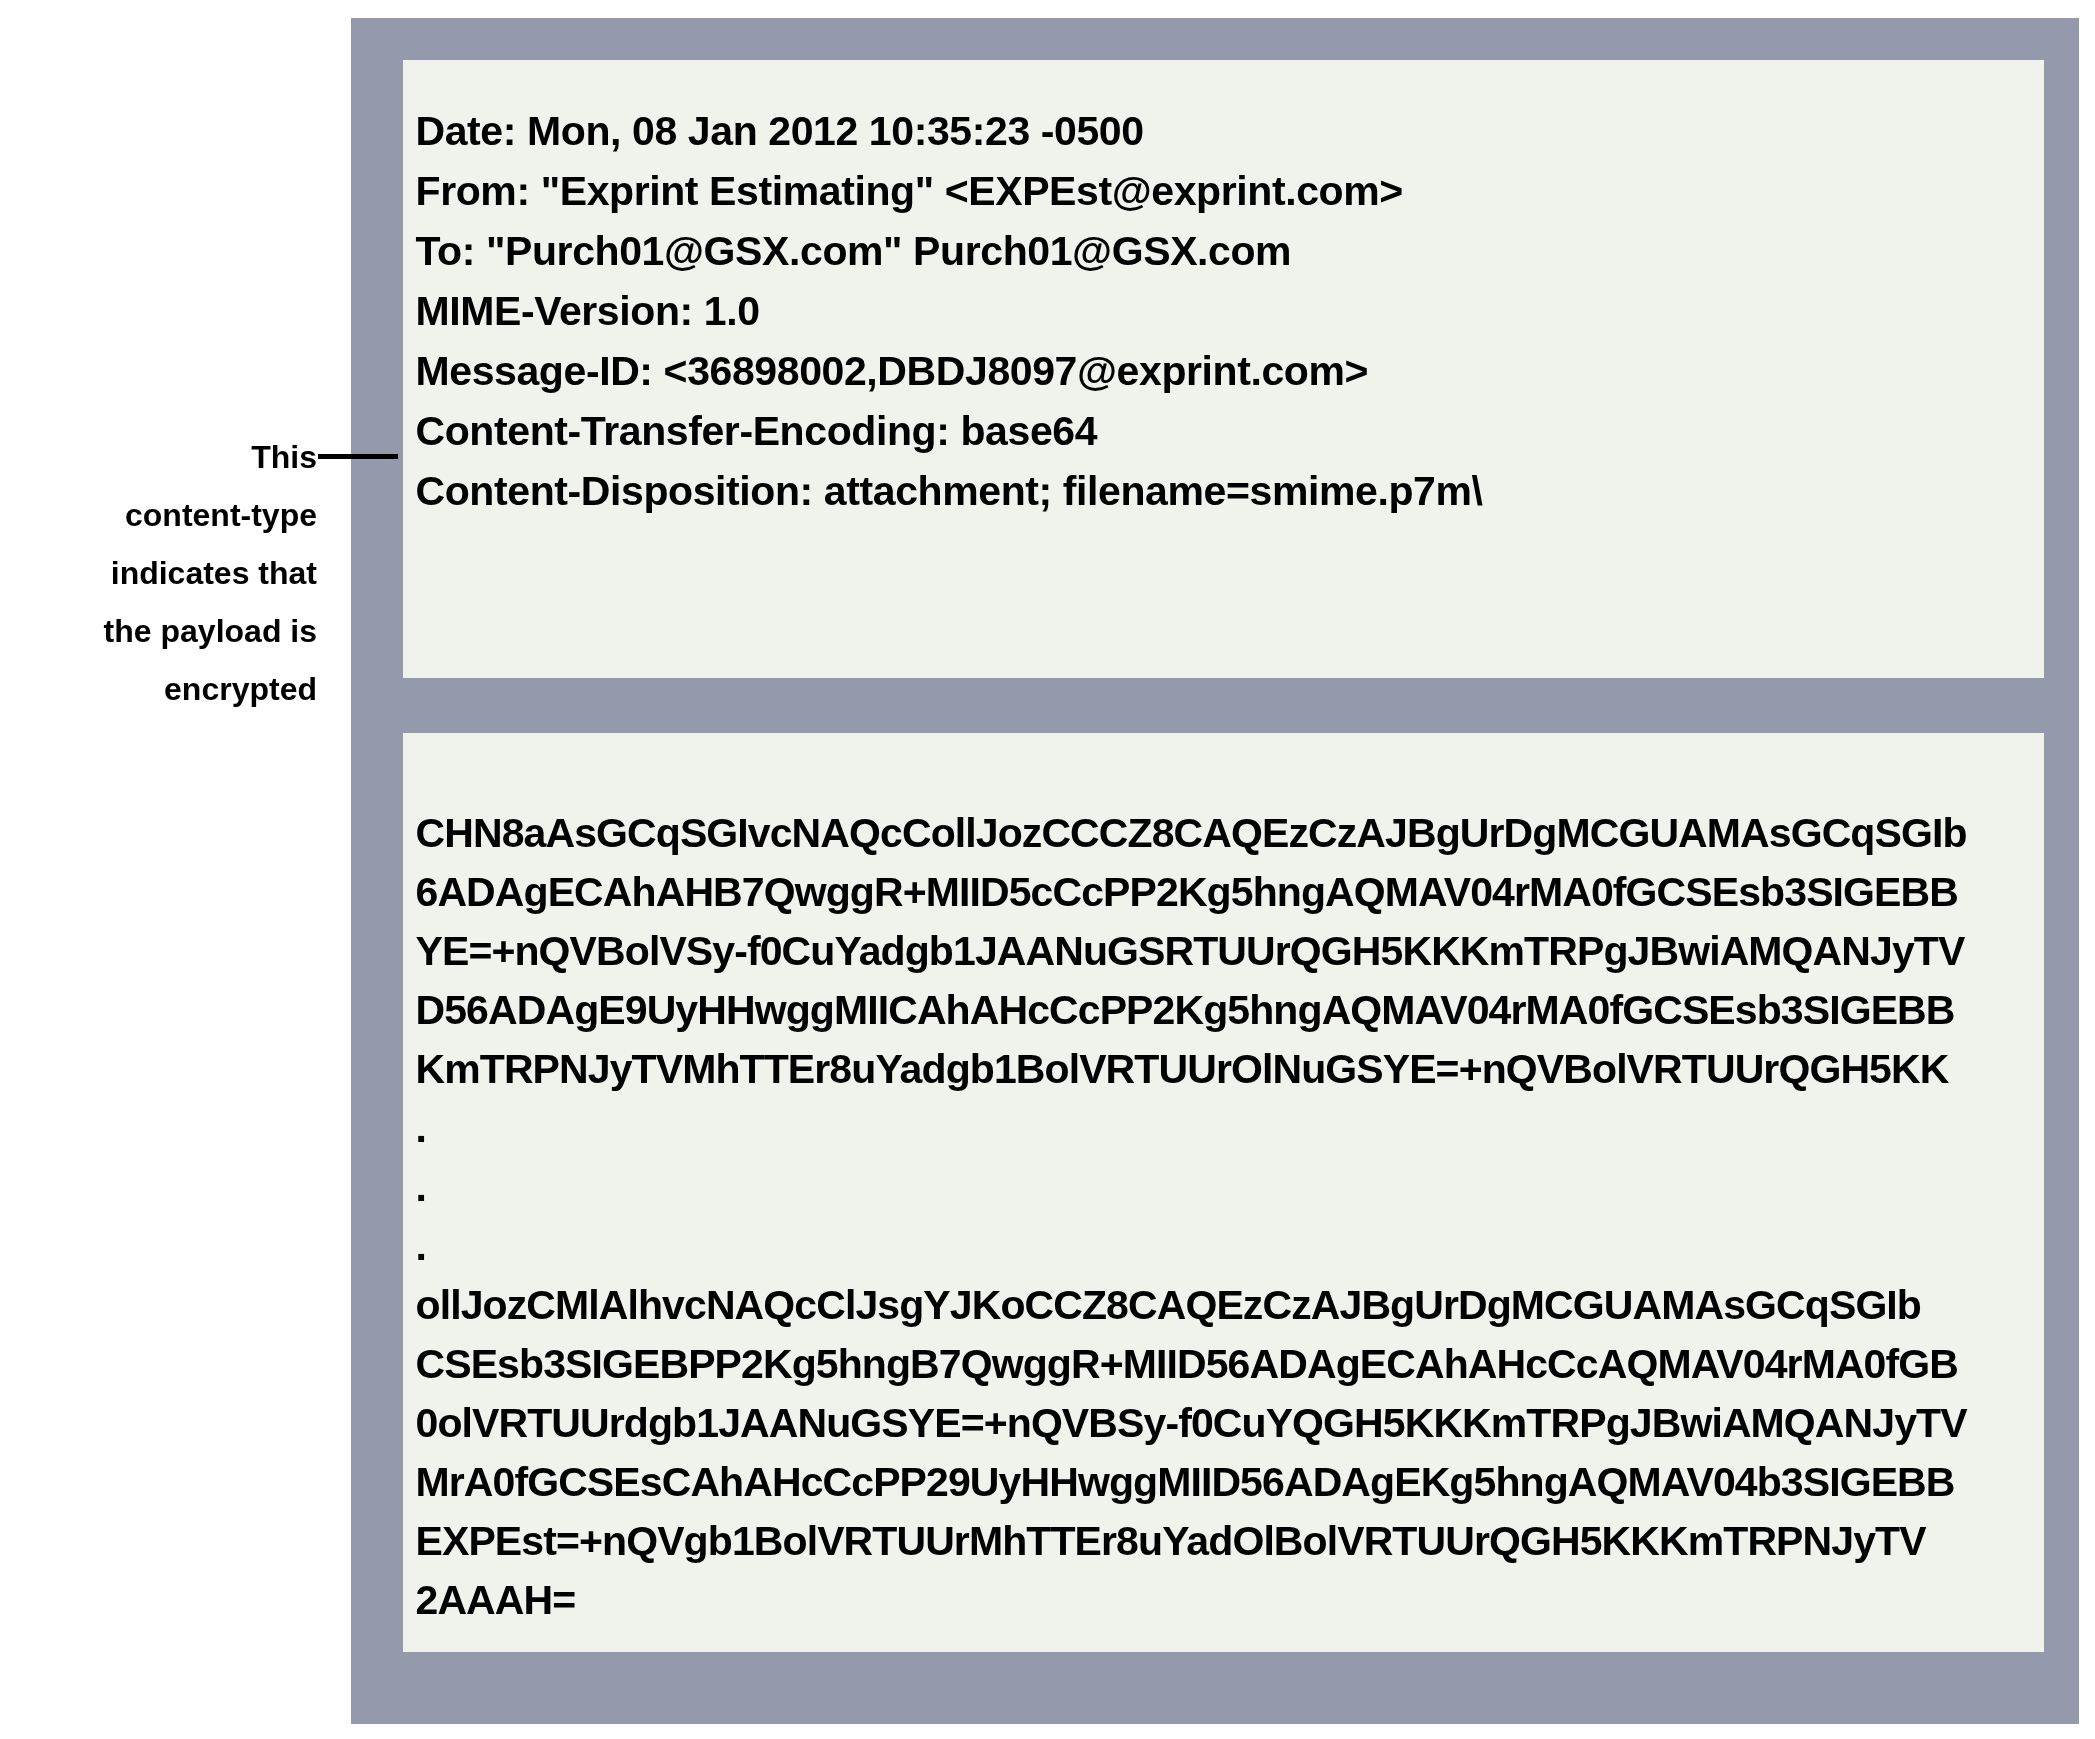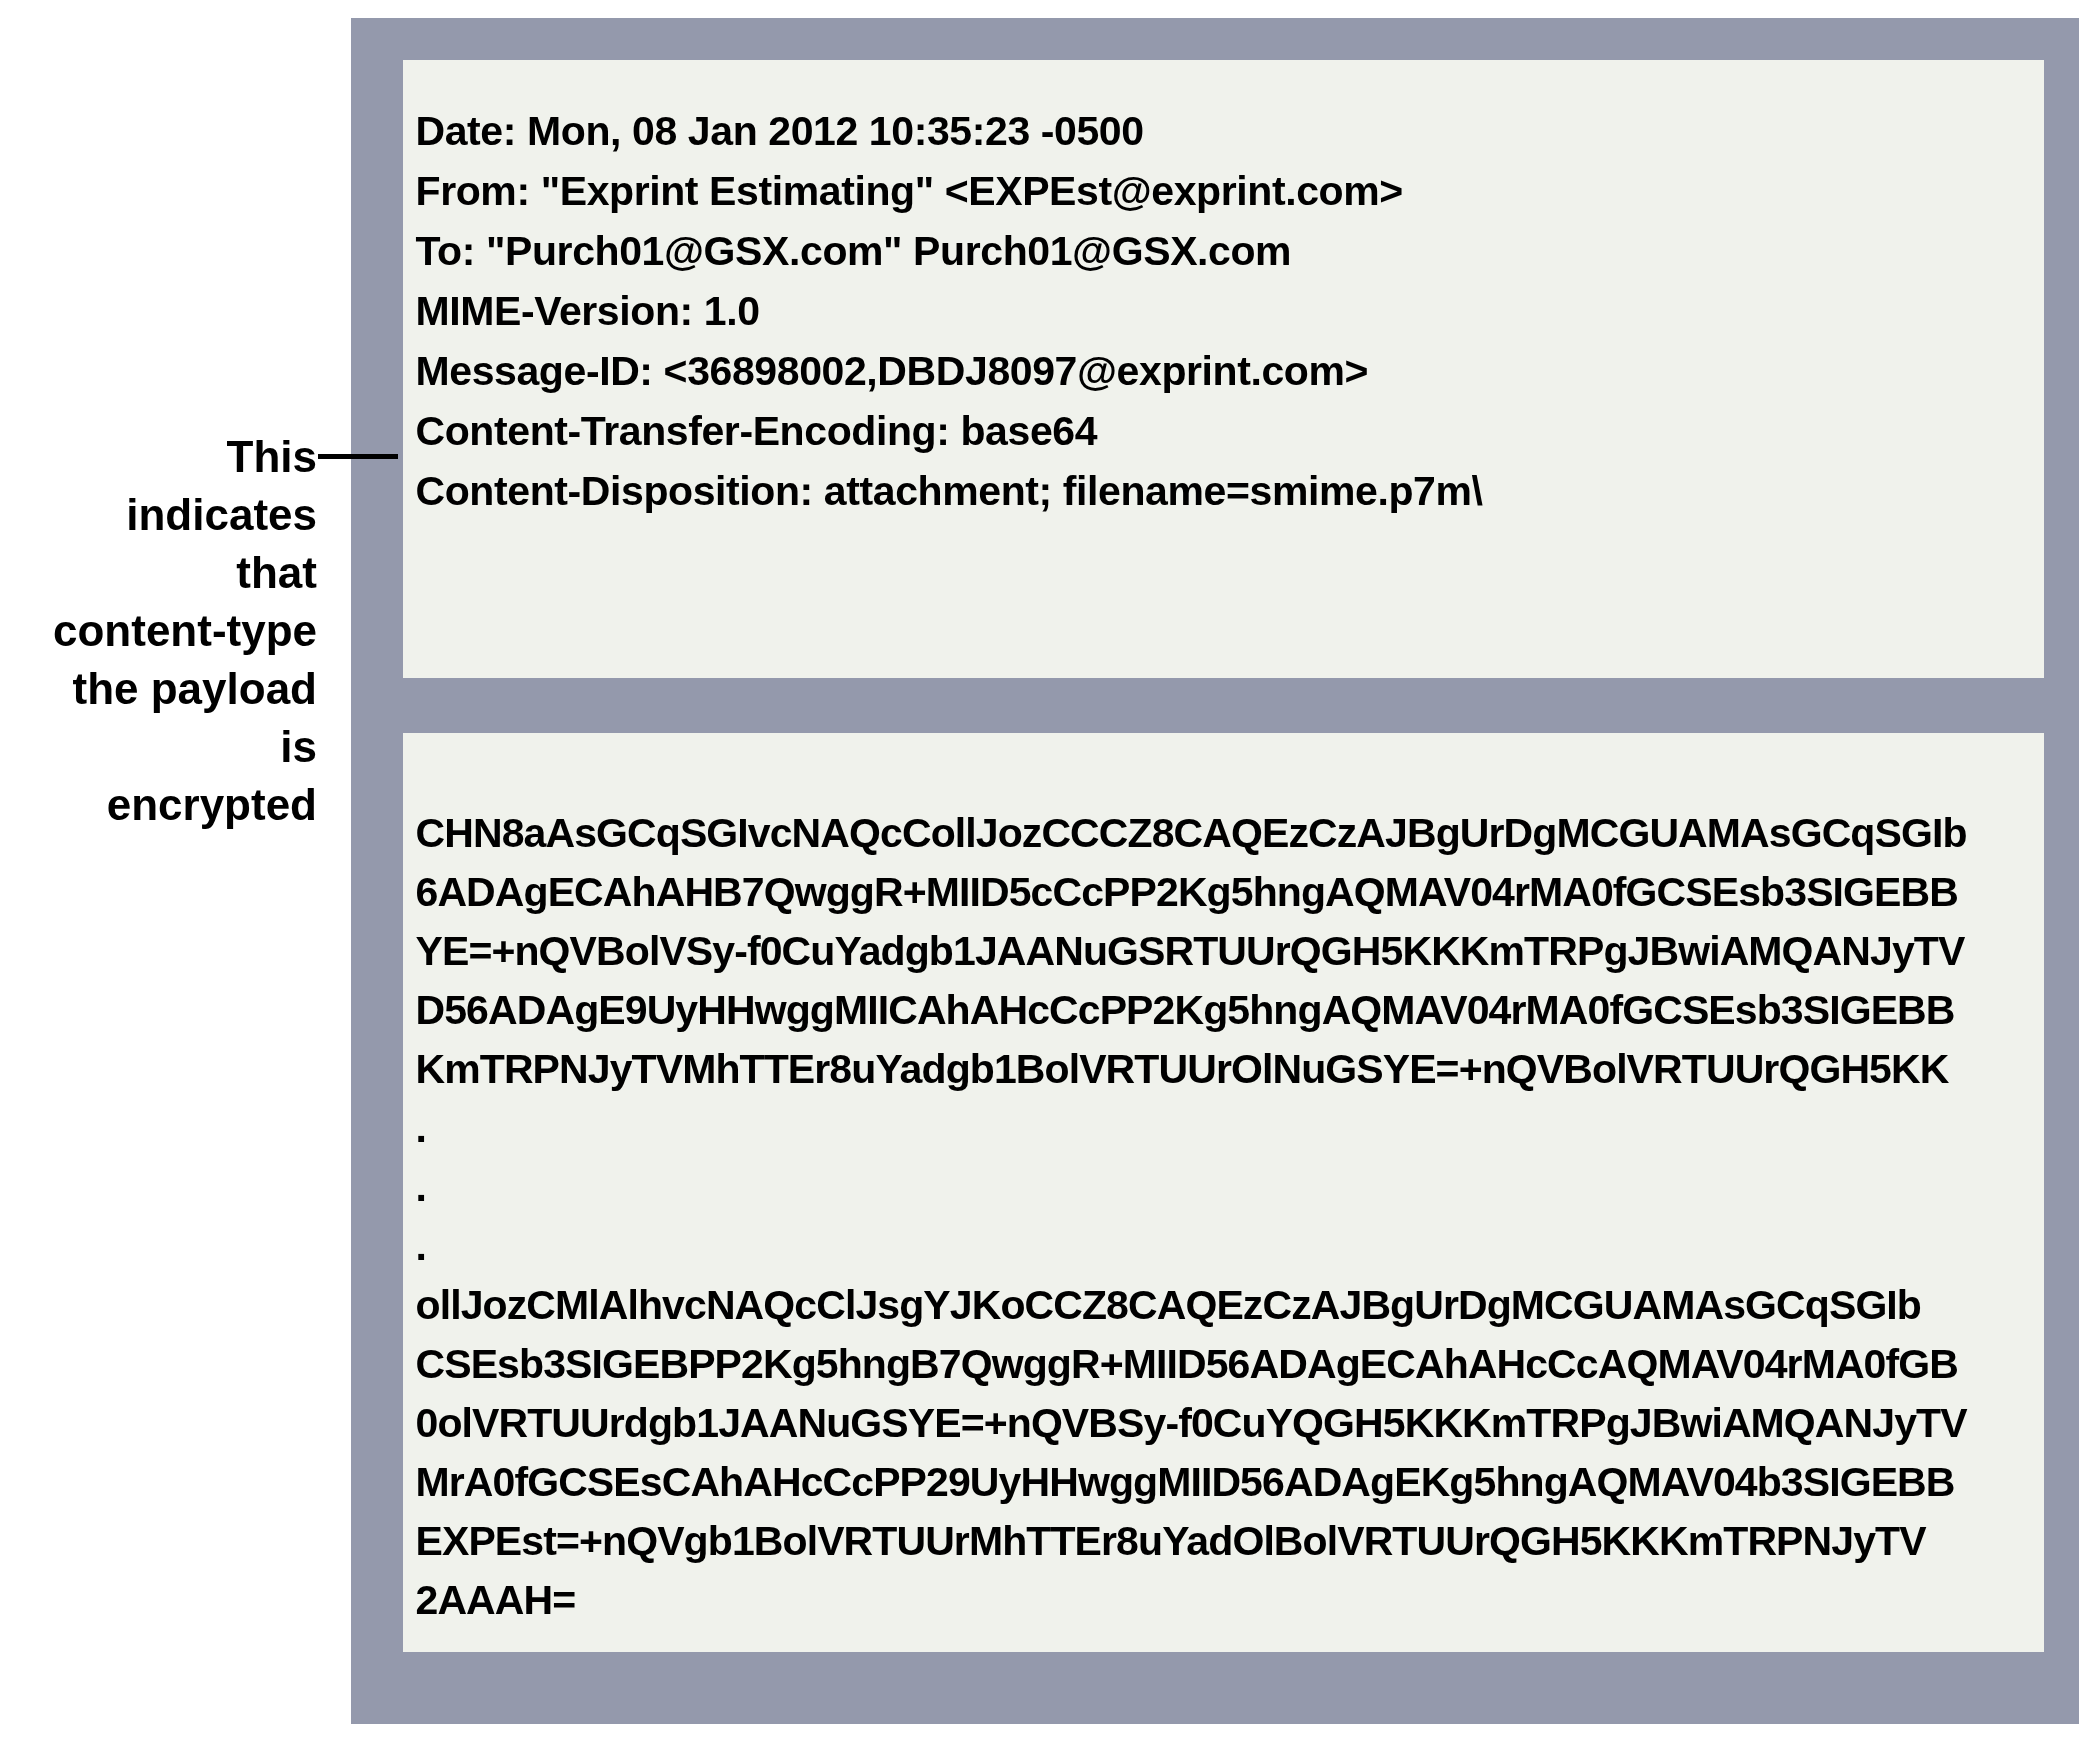--- a/index.html
+++ b/index.html
@@ -52,21 +52,21 @@
   .panel-payload .tline {
     line-height: 59px;
     letter-spacing: -0.9px;
   }
   .annotation {
     position: absolute;
     left: 36px;
     top: 428px;
     width: 281px;
     text-align: right;
-    font-size: 44px;
+    font-size: 32px;
     line-height: 58px;
   }
   .leader {
     position: absolute;
     left: 318px;
     top: 454px;
     width: 80px;
     height: 4.5px;
     background: var(--text, #000000);
   }
@@ -102,22 +102,22 @@
       <div class="tline">0olVRTUUrdgb1JAANuGSYE=+nQVBSy-f0CuYQGH5KKKmTRPgJBwiAMQANJyTV</div>
       <div class="tline">MrA0fGCSEsCAhAHcCcPP29UyHHwggMIID56ADAgEKg5hngAQMAV04b3SIGEBB</div>
       <div class="tline">EXPEst=+nQVgb1BolVRTUUrMhTTEr8uYadOlBolVRTUUrQGH5KKKmTRPNJyTV</div>
       <div class="tline">2AAAH=</div>
     </div>
 
   </div>
 
   <div class="annotation">
     <div>This</div>
+    <div>content-type</div>
     <div>indicates that</div>
-    <div>content-type</div>
     <div>the payload is</div>
     <div>encrypted</div>
   </div>
 
   <div class="leader"></div>
 
 </div>
 
 
 </body></html>

